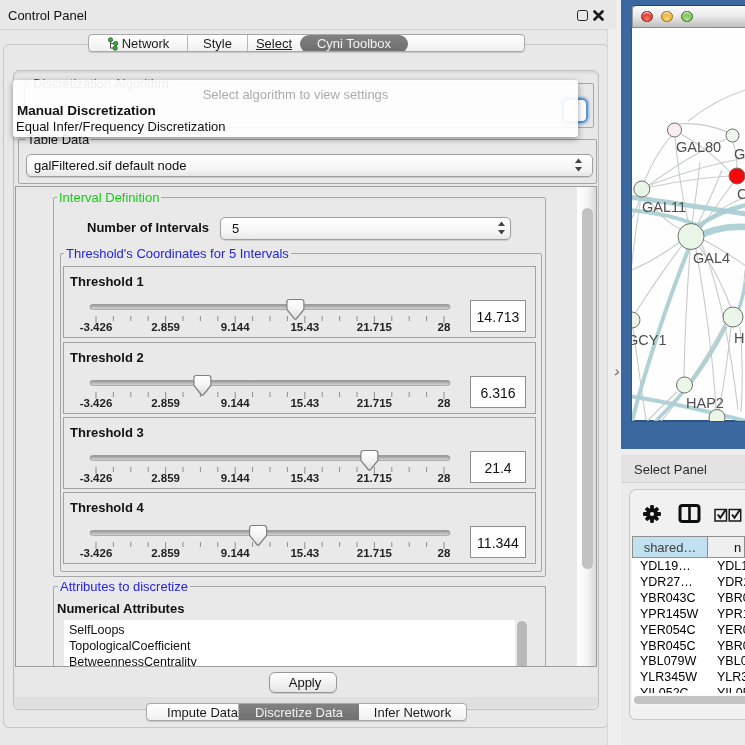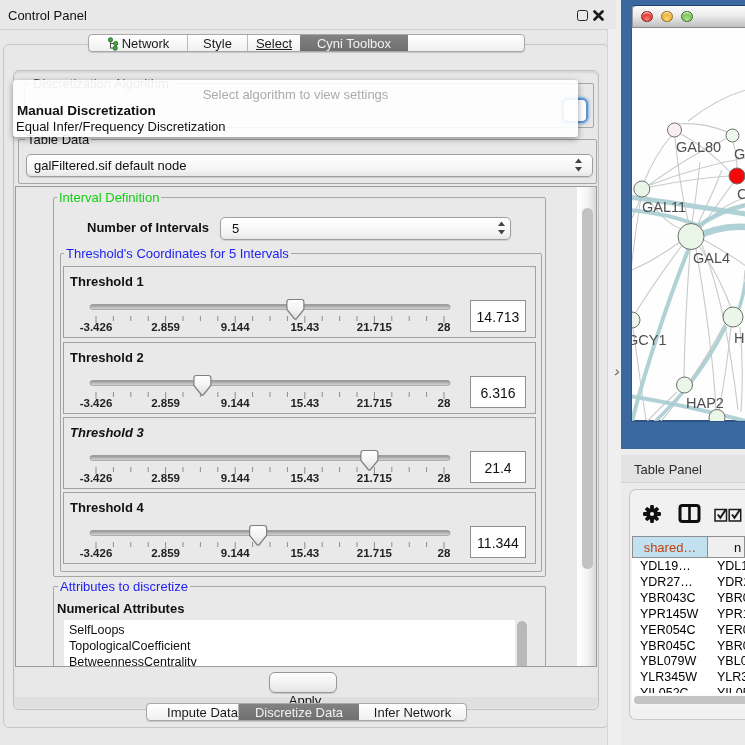--- a/index.html
+++ b/index.html
@@ -34,21 +34,21 @@
           <path d="M3.5 3 V11.5 M3.5 6.5 H8 M3.5 11 H7.5" fill="none"></path>
         </g>
         <g fill="#47a447" stroke="#1f6b1f" stroke-width="0.9">
           <circle cx="3.5" cy="2.8" r="2.1"></circle>
           <circle cx="8.7" cy="6.5" r="2.1"></circle>
           <circle cx="8.2" cy="11.2" r="2.1"></circle>
         </g>
       </svg>Network</div>
  <div class="tabseg" style="width:60px;border-right:1px solid #b9b9b9;box-sizing:border-box;">Style</div>
  <div class="tabseg" style="width:52px;text-decoration:underline;">Select</div>
- <div class="tabseg" style="width:108px;background:linear-gradient(#828282,#6d6d6d);color:#f2f2f2;">Cyni Toolbox</div>
+ <div class="tabseg" style="width:108px;background:linear-gradient(#828282,#6d6d6d);color:#f2f2f2;border-radius:9px;">Cyni Toolbox</div>
  <div class="tabseg" style="width:128px;">jActiveMNodules</div>
 </div>
 
 <div class="gbox" style="left:24px;top:83px;width:568px;height:43px;"></div>
 <div class="abs" style="left:30px;top:76px;font-size:13px;color:#5a5a5a;background:#e8e8e8;padding:0 3px;">Discretization Algorithm</div>
 
 <div class="abs" style="left:562px;top:98px;width:22px;height:21px;background:#fff;border:2px solid #5b96cf;border-radius:6px;box-shadow:0 0 3px 1px rgba(90,150,215,0.7);"></div>
 
 <div class="gbox" style="left:18px;top:139px;width:577px;height:43px;"></div>
 <div class="abs t13" style="left:25px;top:132px;background:#e8e8e8;padding:0 2px;">Table Data</div>
@@ -166,21 +166,21 @@
     <text x="89.6" y="39" font-size="11.5" font-weight="bold" fill="#222" text-anchor="middle" font-family="Liberation Sans, sans-serif">2.859</text>
     <text x="159.2" y="39" font-size="11.5" font-weight="bold" fill="#222" text-anchor="middle" font-family="Liberation Sans, sans-serif">9.144</text>
     <text x="228.8" y="39" font-size="11.5" font-weight="bold" fill="#222" text-anchor="middle" font-family="Liberation Sans, sans-serif">15.43</text>
     <text x="298.4" y="39" font-size="11.5" font-weight="bold" fill="#222" text-anchor="middle" font-family="Liberation Sans, sans-serif">21.715</text>
     <text x="368.0" y="39" font-size="11.5" font-weight="bold" fill="#222" text-anchor="middle" font-family="Liberation Sans, sans-serif">28</text>
 <path transform="translate(126.4,0)" d="M -8.5 10 Q -8.5 7.5 -6 7.5 L 6 7.5 Q 8.5 7.5 8.5 10 L 8.5 17.5 L 1.2 26.5 Q 0 27.8 -1.2 26.5 L -8.5 17.5 Z" fill="url(#th2)" stroke="#7f7f7f" stroke-width="1.2"></path>
 </svg>
 <div class="abs" style="left:470px;top:376px;width:56px;height:32px;background:#fff;border:1px solid #8f8f8f;box-sizing:border-box;"></div>
 <div class="abs" style="left:470px;top:385px;width:56px;text-align:center;font-size:14px;color:#111;">6.316</div>
 <div class="abs" style="left:63px;top:417px;width:473px;height:72px;border:1px solid #a2a2a2;background:#e9e9e9;box-sizing:border-box;"></div>
-<div class="abs t13 bold" style="left:70px;top:425px;font-style:italic;">Threshold 3</div>
+<div class="abs t13 bold" style="left:70px;top:425px;">Threshold 3</div>
 <svg class="abs" style="left:76px;top:443px;" width="390" height="44">
 <defs>
       <linearGradient id="tr3" x1="0" y1="0" x2="0" y2="1">
         <stop offset="0" stop-color="#8d8d8d"></stop>
         <stop offset="0.5" stop-color="#b9b9b9"></stop>
         <stop offset="1" stop-color="#d8d8d8"></stop>
       </linearGradient>
 <linearGradient id="th3" x1="0" y1="0" x2="0" y2="1">
         <stop offset="0" stop-color="#ffffff"></stop>
         <stop offset="0.55" stop-color="#f2f2f2"></stop>
@@ -273,21 +273,21 @@
 <div class="abs" style="left:64px;top:620px;width:464px;height:46px;background:#fff;overflow:hidden;">
   <div style="font-size:12.5px;color:#111;padding:2px 0 0 5px;line-height:16.2px;">SelfLoops<br>TopologicalCoefficient<br>BetweennessCentrality</div>
   <div class="abs" style="right:0;top:0;width:13px;height:46px;background:#ececec;"></div>
   <div class="abs" style="right:1.5px;top:1px;width:10px;height:60px;background:#b9b9b9;border-radius:5px;"></div>
 </div>
 
 <div class="abs" style="left:16px;top:666px;width:580px;height:31px;background:#e8e8e8;"></div>
 <div class="abs" style="left:15px;top:666px;width:582px;height:1px;background:#9d9d9d;"></div>
 
 <div class="abs" style="left:269px;top:672px;width:66px;height:19px;background:linear-gradient(#ffffff,#f0f0f0 60%,#e4e4e4);border:1px solid #979797;border-radius:6px;box-shadow:0 1px 1px rgba(0,0,0,0.15);"></div>
-<div class="abs t13" style="left:269px;top:693px;width:72px;text-align:center;">Apply</div>
+<div class="abs t13" style="left:269px;top:675px;width:72px;text-align:center;">Apply</div>
 
 <div class="abs" style="left:146px;top:703px;width:321px;height:18px;border:1px solid #a8a8a8;border-radius:4px;background:linear-gradient(#ffffff,#f0f0f0);box-shadow:0 1px 1px rgba(0,0,0,0.15);box-sizing:border-box;overflow:hidden;">
  <div class="tabseg" style="width:92px;border-right:1px solid #b9b9b9;box-sizing:border-box;padding-left:20px;">Impute Data</div>
  <div class="tabseg" style="width:120px;background:linear-gradient(#828282,#6d6d6d);color:#f2f2f2;">Discretize Data</div>
  <div class="tabseg" style="width:107px;">Infer Network</div>
 </div>
 
 <div class="abs" style="left:608px;top:29px;width:13px;height:716px;background:#efefef;"></div>
 <div class="abs" style="left:607px;top:29px;width:1px;height:716px;background:#d5d5d5;"></div>
 <svg class="abs" style="left:614px;top:369px;" width="6" height="7">
@@ -363,21 +363,21 @@
 <text x="737" y="199">C</text>
 <text x="642" y="212">GAL11</text>
 <text x="693" y="263">GAL4</text>
 <text x="627" y="345">GCY1</text>
 <text x="734" y="343">H</text>
 <text x="686" y="408">HAP2</text>
 </g>
 </svg>
 
 <div class="abs" style="left:621px;top:455px;width:124px;height:28px;background:#e3e3e3;border-bottom:1px solid #d4d4d4;box-sizing:border-box;"></div>
-<div class="abs" style="left:634px;top:462px;font-size:13px;color:#2c2c2c;">Table Panel</div>
+<div class="abs" style="left:634px;top:462px;font-size:13px;color:#2c2c2c;">Select Panel</div>
 <div class="abs" style="left:621px;top:483px;width:124px;height:262px;background:#ebebeb;"></div>
 
 <div class="abs" style="left:629px;top:489px;width:116px;height:231px;background:#f1f1f1;border:1px solid #c8c8c8;border-radius:7px 0 0 7px;border-right:none;box-sizing:border-box;"></div>
 
 <svg class="abs" style="left:643px;top:505px;" width="18" height="18">
  <g transform="translate(9,9)" fill="#101010">
   <g>
         <rect x="-1.9" y="-9" width="3.8" height="4.8" rx="1.2"></rect>
         <rect x="-1.9" y="4.2" width="3.8" height="4.8" rx="1.2"></rect>
         <rect x="-9" y="-1.9" width="4.8" height="3.8" rx="1.2"></rect>
@@ -402,21 +402,21 @@
       <rect x="1" y="2.5" width="11.5" height="11.5" stroke-width="1.5"></rect>
       <path d="M3.8 7.5 L6.3 10.8 L12 2.2" stroke-width="2"></path>
       <rect x="15.2" y="2.5" width="11.5" height="11.5" stroke-width="1.5"></rect>
       <path d="M18 7.5 L20.5 10.8 L26.2 2.2" stroke-width="2"></path>
     </g>
   </svg>
 
 <div class="abs" style="left:632px;top:536px;width:113px;height:172px;background:#ffffff;"></div>
 <div class="abs" style="left:632px;top:536px;width:76px;height:22px;background:#c2e1f0;border:1px solid #8f8f8f;box-sizing:border-box;"></div>
 <div class="abs" style="left:708px;top:536px;width:37px;height:22px;background:#efefef;border:1px solid #8f8f8f;border-left:none;box-sizing:border-box;"></div>
-<div class="abs" style="left:632px;top:540px;width:76px;text-align:center;font-size:13px;color:#c2410c;">shared…</div>
+<div class="abs" style="left:632px;top:540px;width:76px;text-align:center;font-size:13px;color:#404040;">shared…</div>
 <div class="abs" style="left:734px;top:540px;font-size:13px;color:#111;">n</div>
 <div class="abs" style="left:640px;top:559px;font-size:12.5px;line-height:15.9px;color:#000;">YDL19…<br>YDR27…<br>YBR043C<br>YPR145W<br>YER054C<br>YBR045C<br>YBL079W<br>YLR345W<br>YIL052C</div>
 <div class="abs" style="left:717px;top:559px;font-size:12.5px;line-height:15.9px;color:#000;">YDL19<br>YDR27<br>YBR04<br>YPR14<br>YER05<br>YBR04<br>YBL07<br>YLR34<br>YIL05</div>
 
 <div class="abs" style="left:632px;top:693px;width:113px;height:15px;background:linear-gradient(#ffffff,#f1f1f1);"></div>
 <div class="abs" style="left:634px;top:696px;width:111px;height:8px;background:#c3c3c3;border-radius:4px 0 0 4px;"></div>
 <div class="abs" style="left:632px;top:693px;width:0.5px;height:0;"></div>
 
 <div class="abs" style="left:13px;top:80px;width:565px;height:57px;background:rgba(255,255,255,0.9);border-radius:3px;box-shadow:0 2px 6px rgba(0,0,0,0.4);"></div>
 <div class="abs" style="left:13px;top:80px;width:565px;text-align:center;font-size:13px;color:#ababab;padding-top:7px;">Select algorithm to view settings</div>

